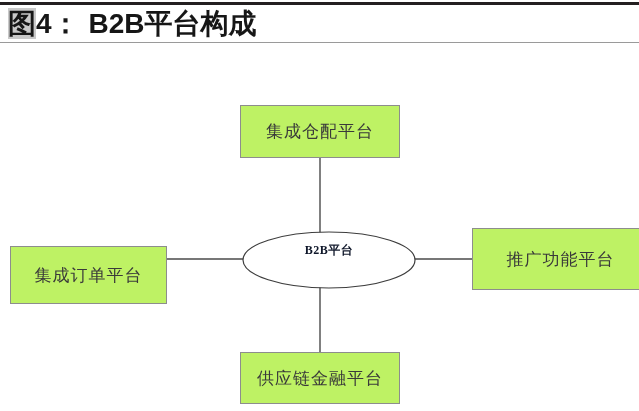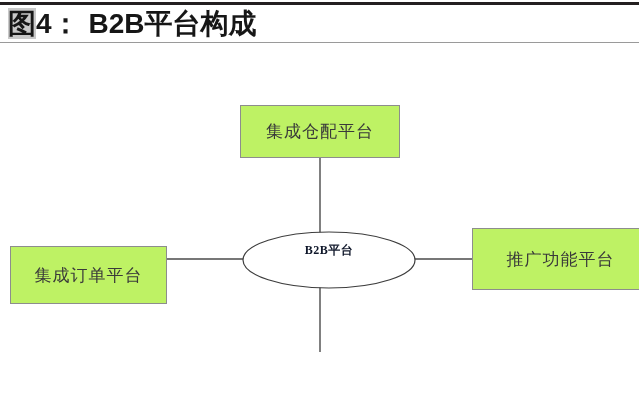--- a/index.html
+++ b/index.html
@@ -133,14 +133,15 @@
   </svg>
 
   <div id="node-center-label">B2B平台</div>
 
   <div class="node-box" id="node-top">集成仓配平台</div>
 
   <div class="node-box" id="node-left">集成订单平台</div>
 
   <div class="node-box" id="node-right">推广功能平台</div>
 
+  <div class="node-box" id="node-bottom">供应链金融平台</div>
 
 </div>
 
 </body></html>

